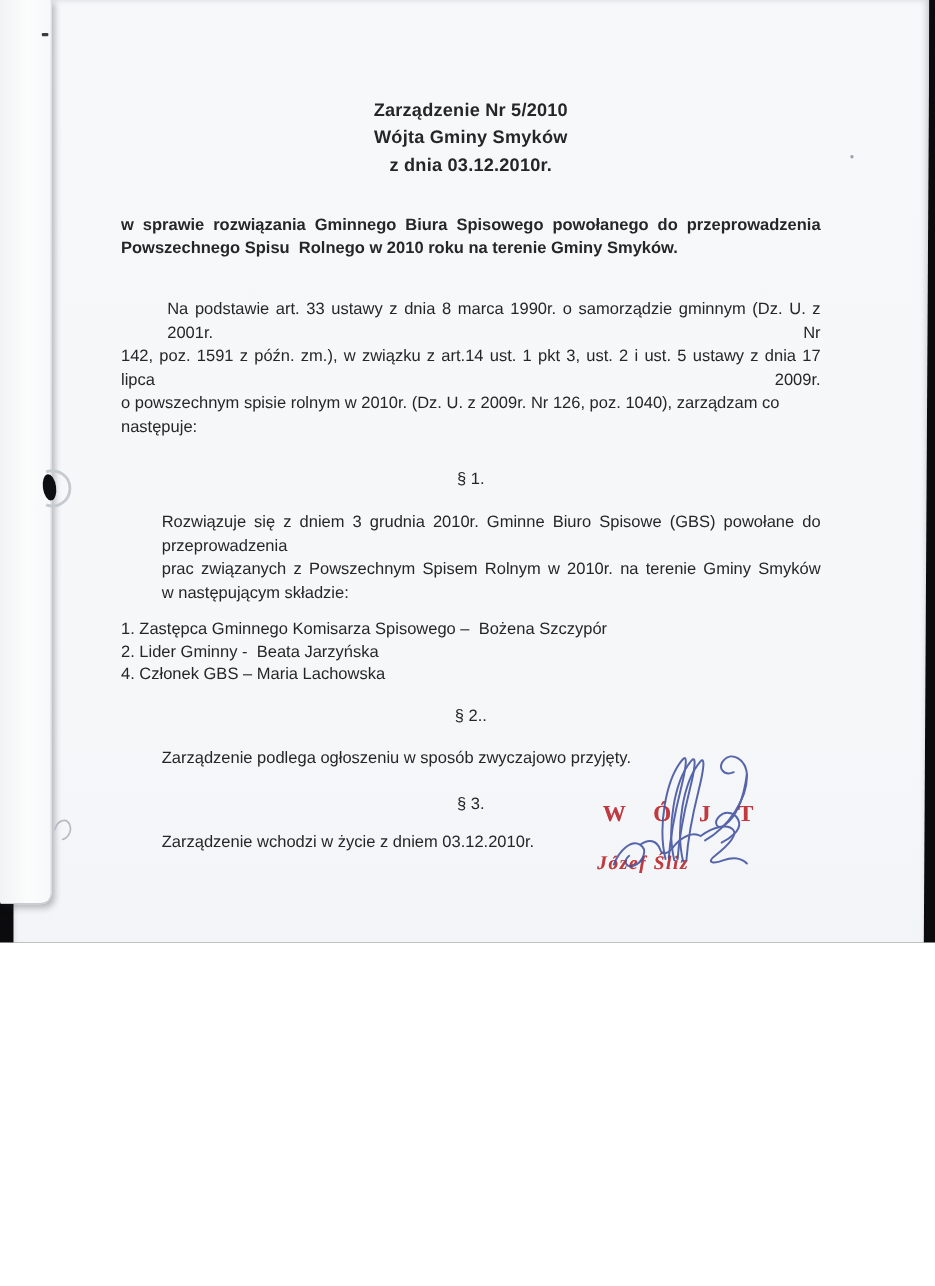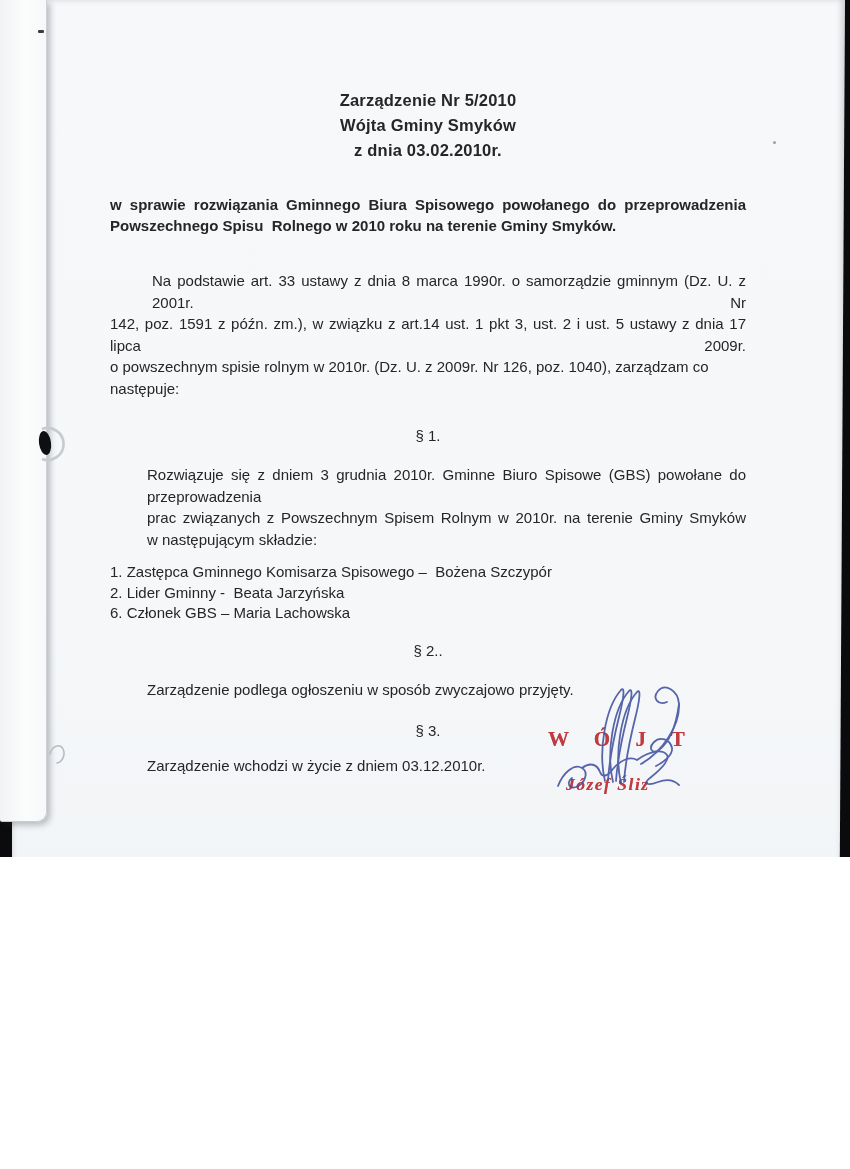--- a/index.html
+++ b/index.html
@@ -45,40 +45,40 @@
   .hook{position:absolute;left:46px;top:740px;}
   
   .sig-wrap{position:absolute;left:520px;top:675px;width:190px;height:140px;}
   .stamp-title{
     position:absolute;left:16px;top:52px;
     font-family:"Liberation Serif",serif;font-weight:bold;font-size:21px;
     letter-spacing:10px;color:#c03a40;text-shadow:0 0 .6px rgba(192,58,64,.65);
     white-space:nowrap;
   }
   .stamp-name{
-    position:absolute;left:34px;top:99px;
+    position:absolute;left:11px;top:99px;
     font-family:"Liberation Serif",serif;font-style:italic;font-weight:bold;font-size:17.5px;
     letter-spacing:1.5px;color:#c03a40;text-shadow:0 0 .6px rgba(192,58,64,.6);
     white-space:nowrap;
   }
   .sig-svg{position:absolute;left:0;top:0;}
 </style>
 </head>
 <body>
 
 <div class="scan">
 
   <div class="page">
     <div class="speck"></div>
 
     <div class="content">
       <div class="doc-title">
         <div>Zarządzenie Nr 5/2010</div>
         <div>Wójta Gminy Smyków</div>
-        <div>z dnia 03.02.2010r.</div>
+        <div>z dnia 03.12.2010r.</div>
       </div>
 
       <div class="subject">
         <div class="line-just">w sprawie rozwiązania Gminnego Biura Spisowego powołanego do przeprowadzenia</div>
         <div>Powszechnego Spisu &nbsp;Rolnego w 2010 roku na terenie Gminy Smyków.</div>
       </div>
 
       <div class="legal">
         <div class="line-just indent">Na podstawie art. 33 ustawy z dnia 8 marca 1990r. o samorządzie gminnym (Dz. U. z 2001r. Nr</div>
         <div class="line-just">142, poz. 1591 z późn. zm.), w związku z art.14 ust. 1 pkt 3, ust. 2 i ust. 5 ustawy z dnia 17 lipca 2009r.</div>
@@ -89,21 +89,21 @@
 
       <div class="body-par mt18">
         <div class="line-just">Rozwiązuje się z dniem 3 grudnia 2010r. Gminne Biuro Spisowe (GBS) powołane do przeprowadzenia</div>
         <div class="line-just">prac związanych z Powszechnym Spisem Rolnym w 2010r. na terenie Gminy Smyków</div>
         <div>w następującym składzie:</div>
       </div>
 
       <div class="members mt12">
         <div>1. Zastępca Gminnego Komisarza Spisowego – &nbsp;Bożena Szczypór</div>
         <div>2. Lider Gminny - &nbsp;Beata Jarzyńska</div>
-        <div>6. Członek GBS – Maria Lachowska</div>
+        <div>4. Członek GBS – Maria Lachowska</div>
       </div>
 
       <div class="sec-head mt16">§ 2..</div>
       <div class="body-par mt18">Zarządzenie podlega ogłoszeniu w sposób zwyczajowo przyjęty.</div>
 
       <div class="sec-head mt20">§ 3.</div>
       <div class="body-par mt14">Zarządzenie wchodzi w życie z dniem 03.12.2010r.</div>
     </div>
 
     <div class="sig-wrap">

